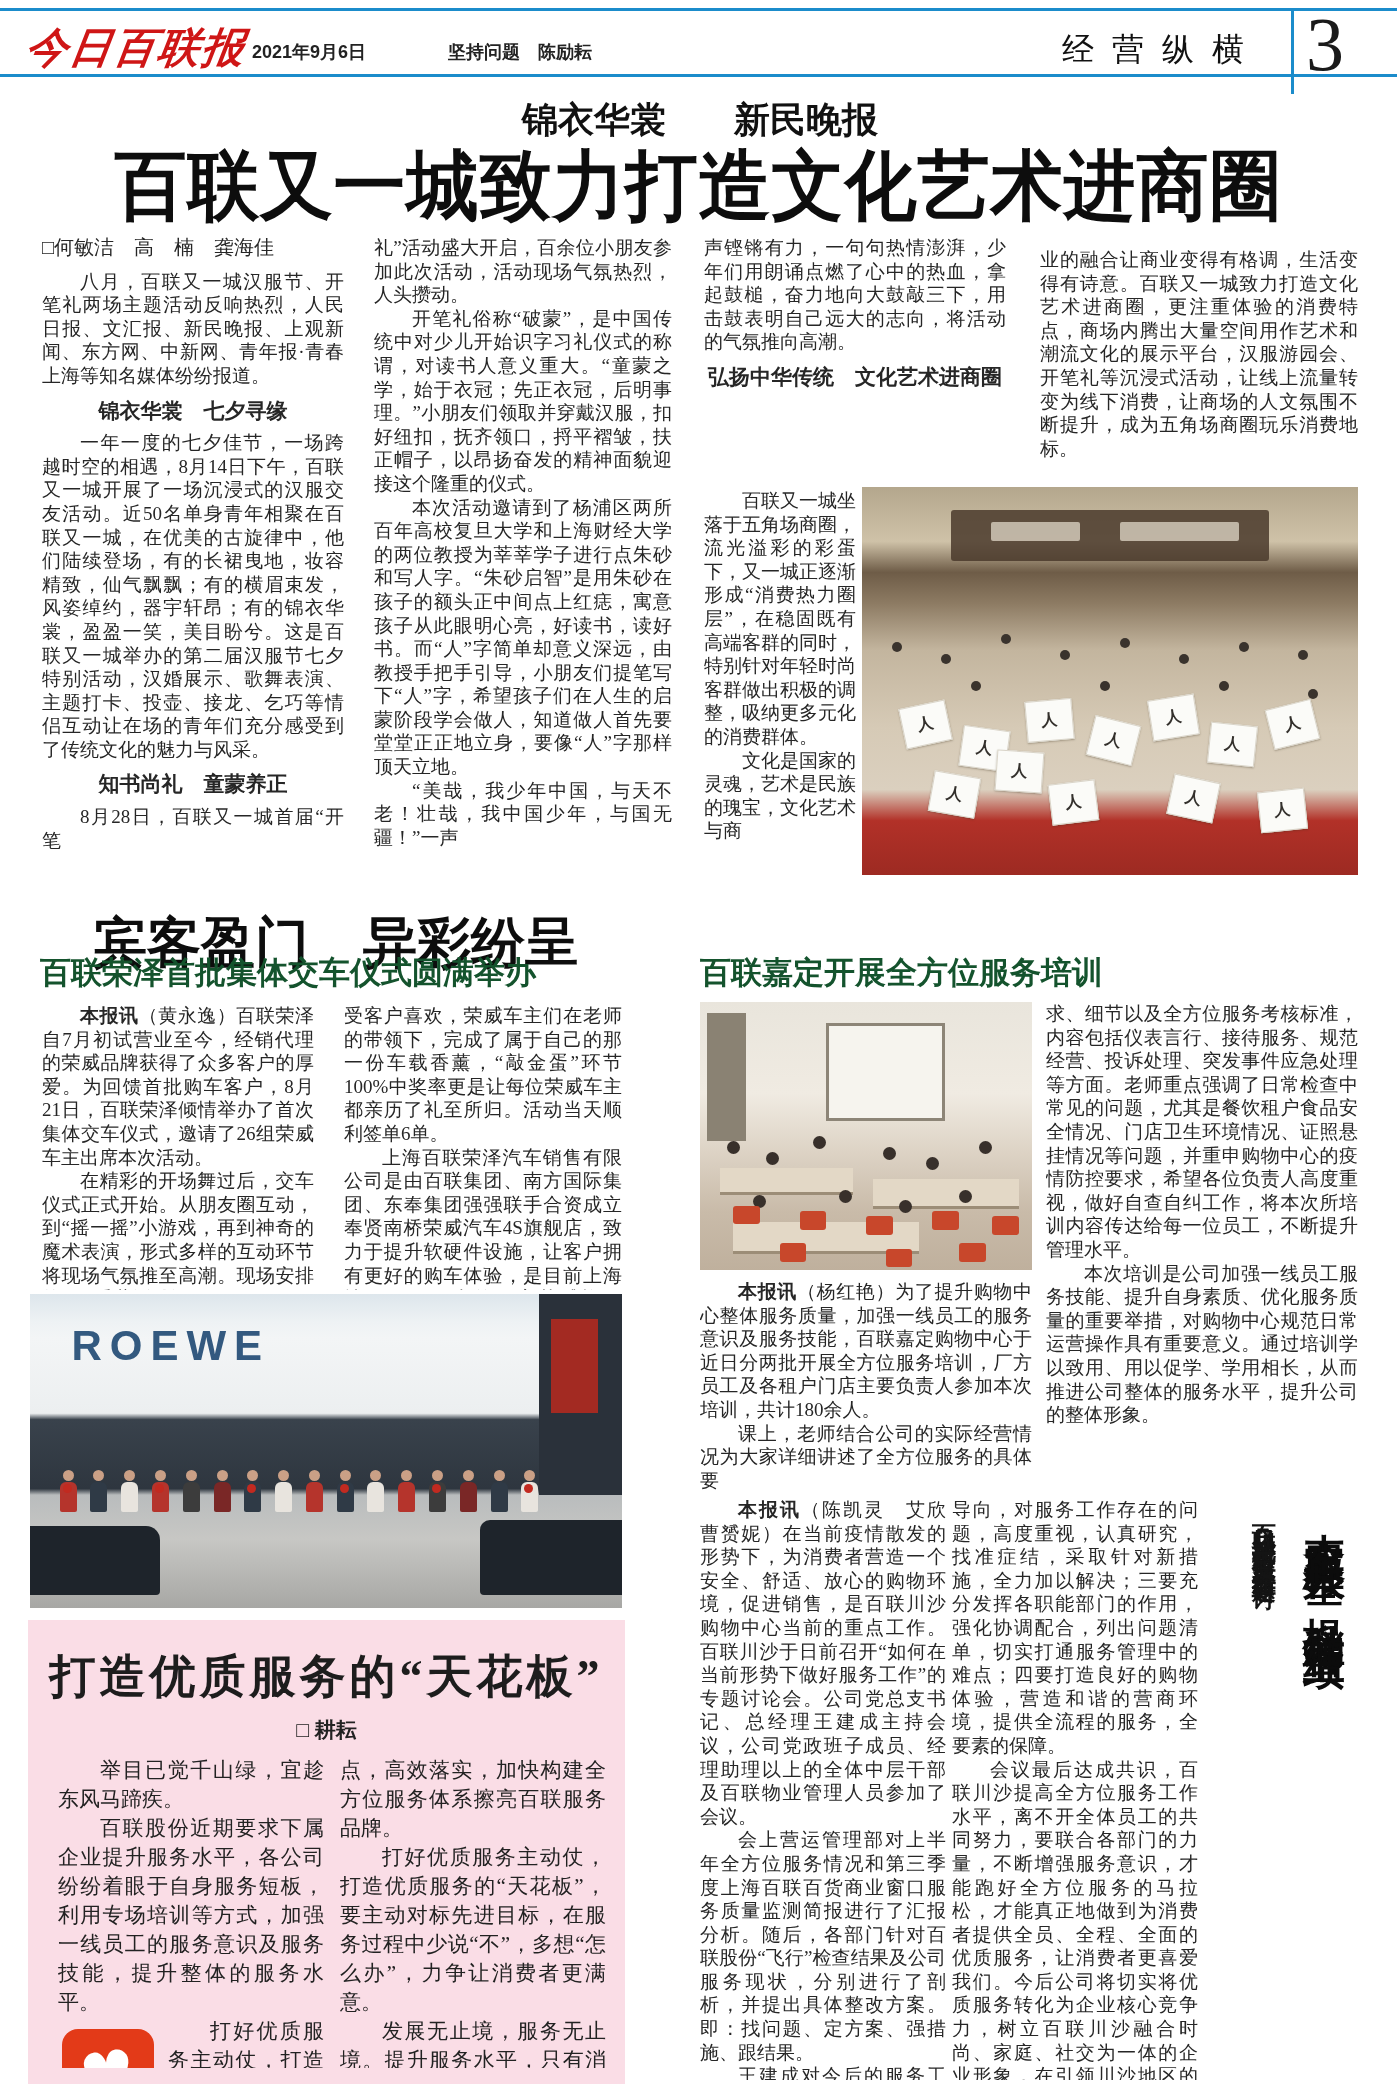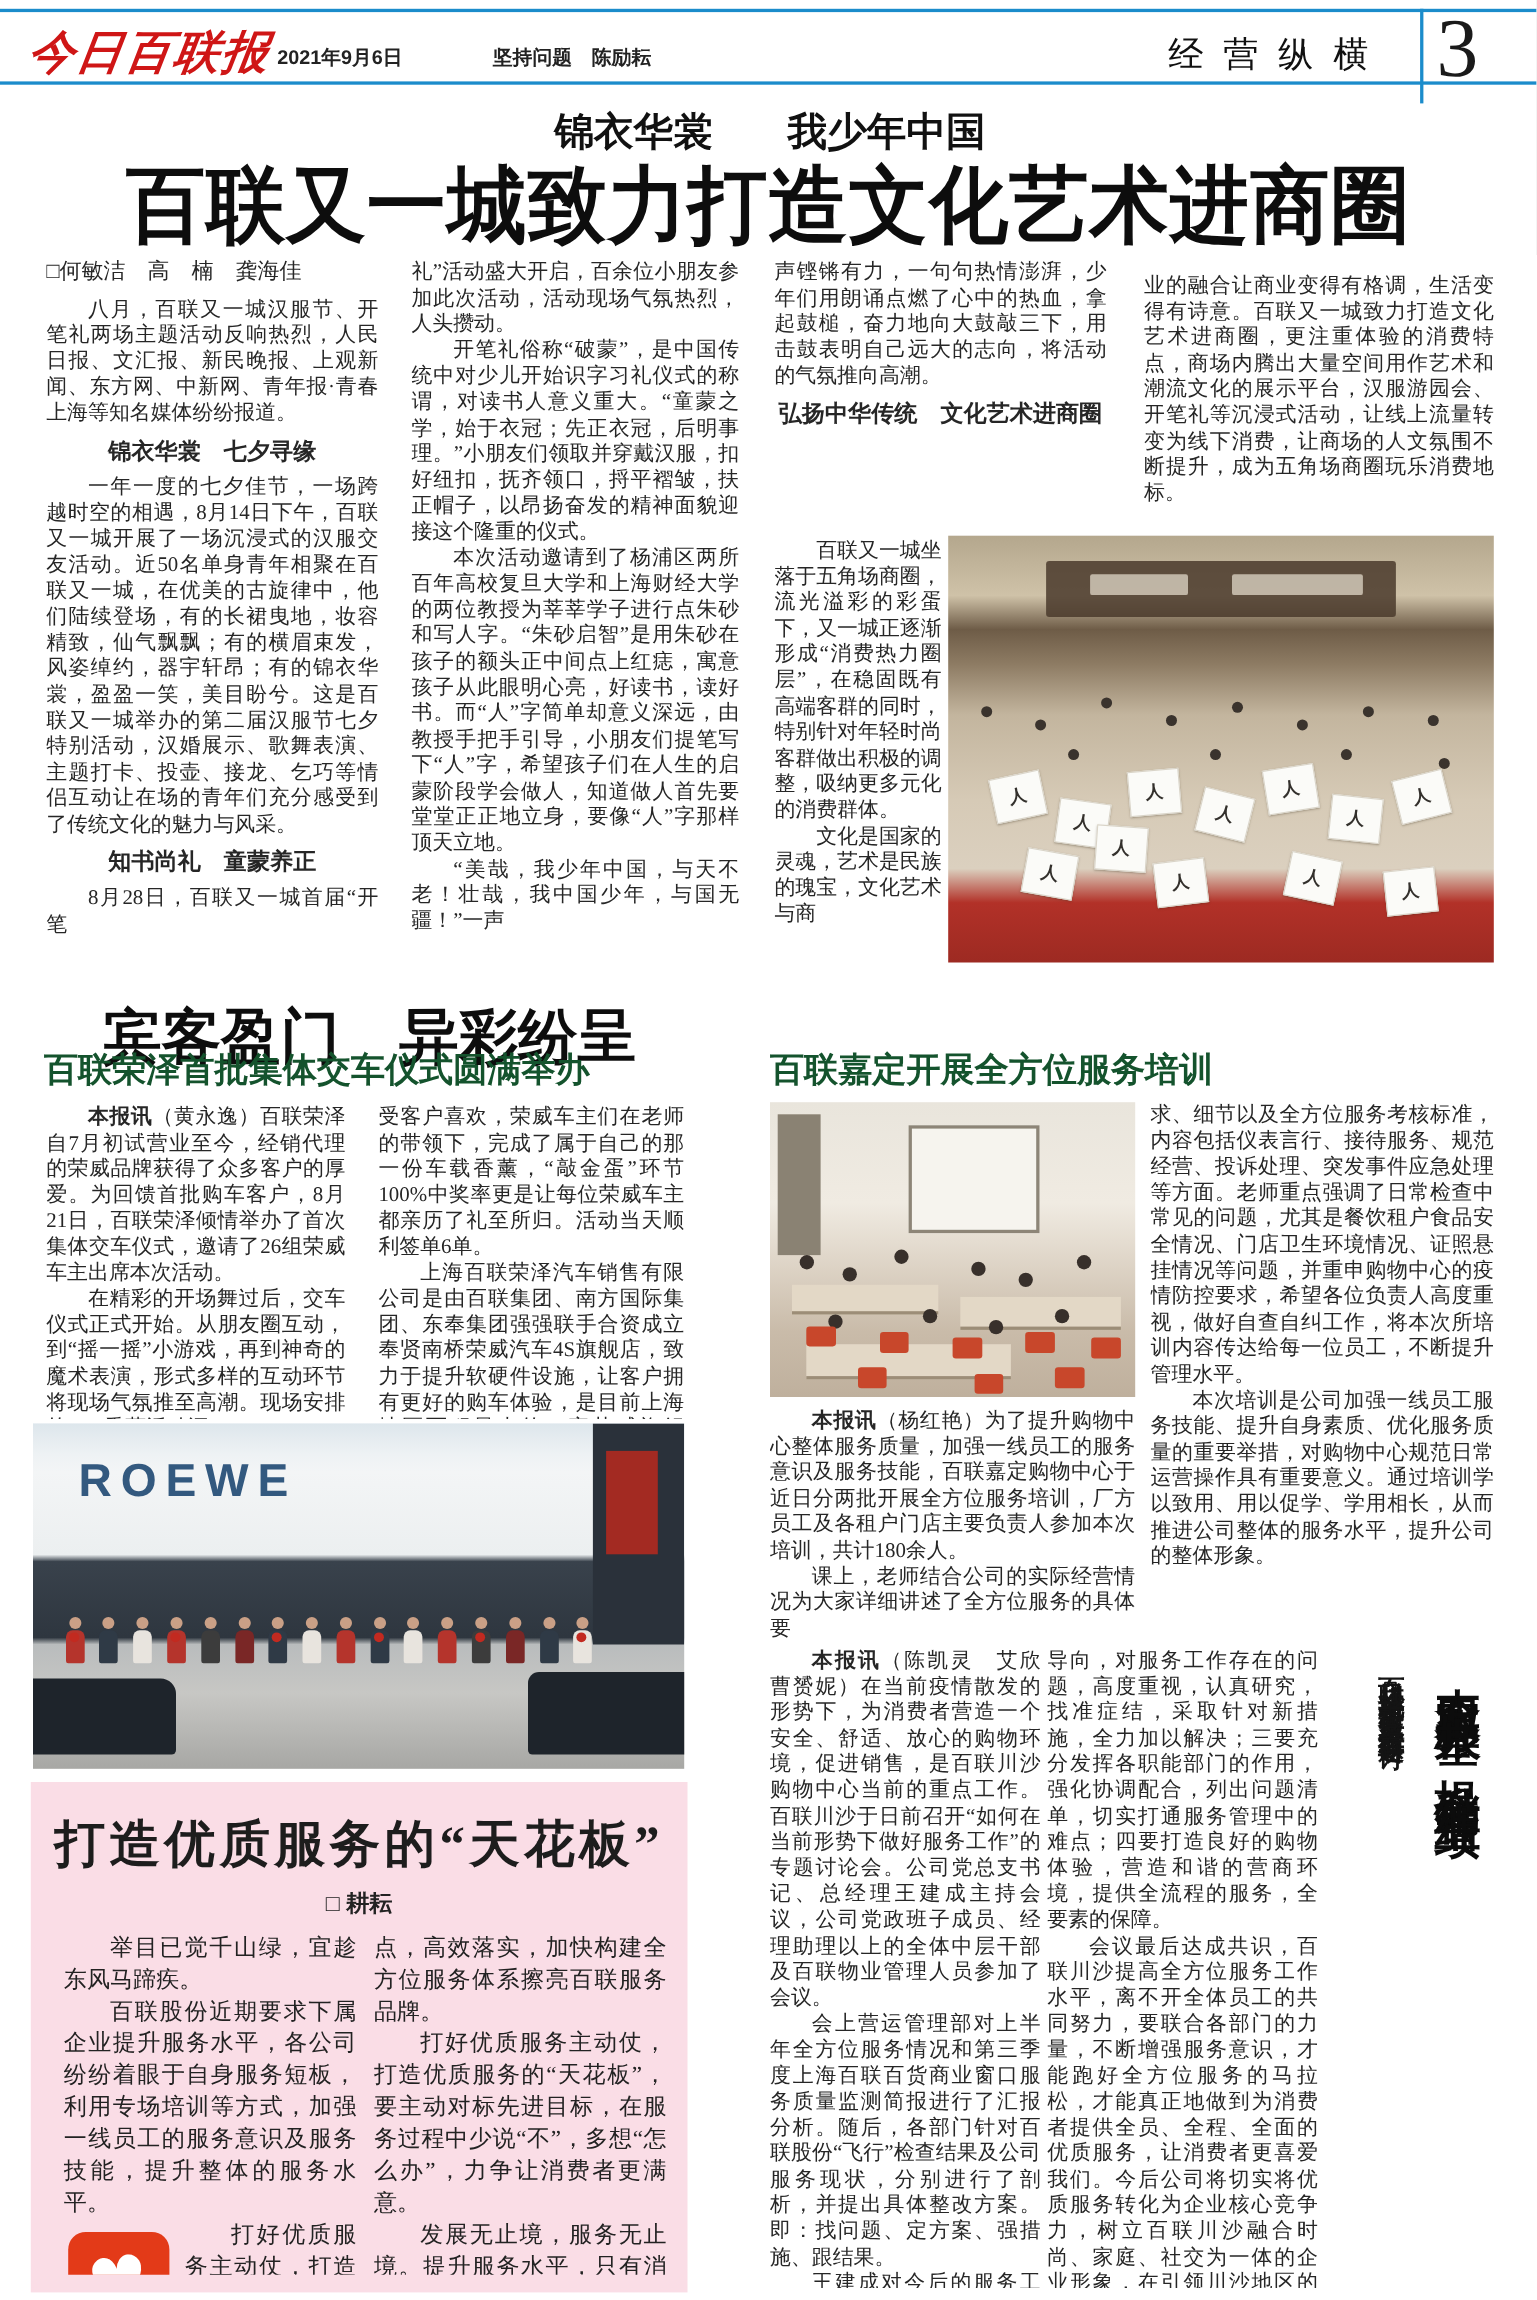--- a/index.html
+++ b/index.html
@@ -89,21 +89,21 @@
   <div class="rule-h" style="left:0;top:8px;width:1397px;"></div>
   <div class="rule-h" style="left:0;top:74px;width:1397px;"></div>
   <div class="rule-v" style="left:1291px;top:8px;height:86px;"></div>
   <div class="logo">今日百联报</div>
   <div class="m-date">2021年9月6日</div>
   <div class="m-editor">坚持问题　陈励耘</div>
   <div class="m-section">经营纵横</div>
   <div class="m-page">3</div>
 
   <div class="kicker">
-    <span>锦衣华裳</span><span>我少年中国</span>
+    <span>锦衣华裳</span><span>新民晚报</span>
   </div>
   <div class="headline1">百联又一城致力打造文化艺术进商圈</div>
 
   <div class="col" style="left:42px;top:236px;width:302px;height:648px;">
     <p class="byline">□何敏洁　高　楠　龚海佳</p>
     <p>八月，百联又一城汉服节、开笔礼两场主题活动反响热烈，人民日报、文汇报、新民晚报、上观新闻、东方网、中新网、青年报·青春上海等知名媒体纷纷报道。</p>
     <span class="subhead">锦衣华裳　七夕寻缘</span>
     <p>一年一度的七夕佳节，一场跨越时空的相遇，8月14日下午，百联又一城开展了一场沉浸式的汉服交友活动。近50名单身青年相聚在百联又一城，在优美的古旋律中，他们陆续登场，有的长裙曳地，妆容精致，仙气飘飘；有的横眉束发，风姿绰约，器宇轩昂；有的锦衣华裳，盈盈一笑，美目盼兮。这是百联又一城举办的第二届汉服节七夕特别活动，汉婚展示、歌舞表演、主题打卡、投壶、接龙、乞巧等情侣互动让在场的青年们充分感受到了传统文化的魅力与风采。</p>
     <span class="subhead">知书尚礼　童蒙养正</span>
     <p>8月28日，百联又一城首届“开笔</p>

